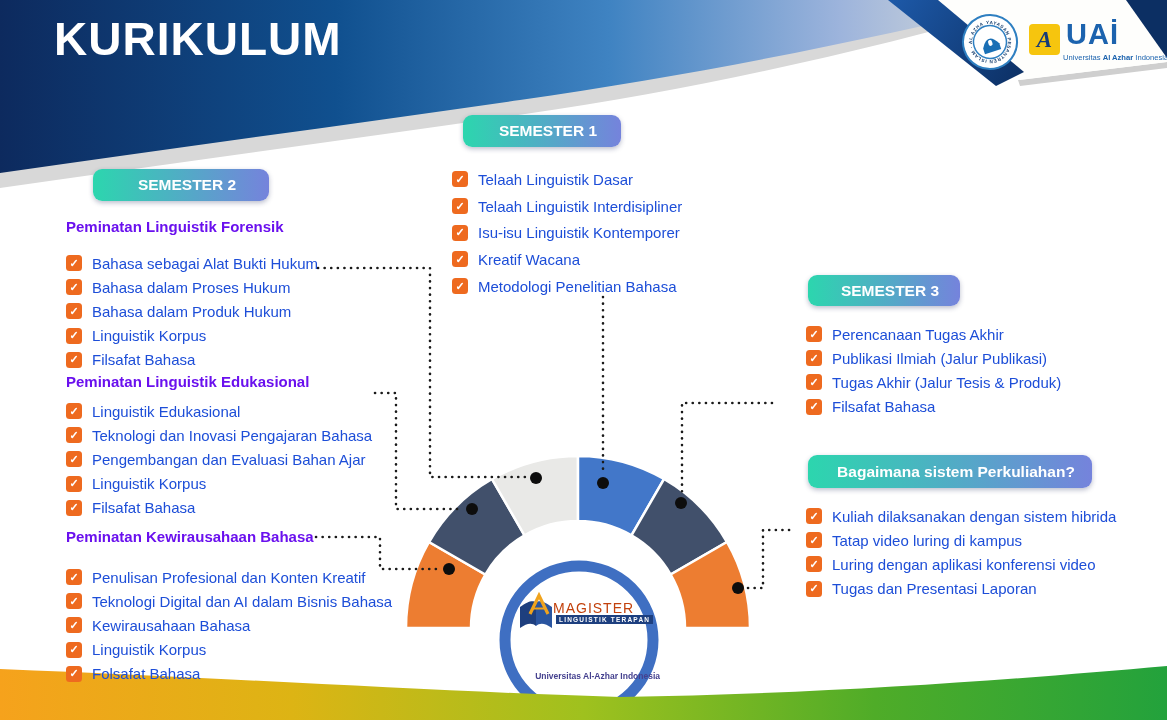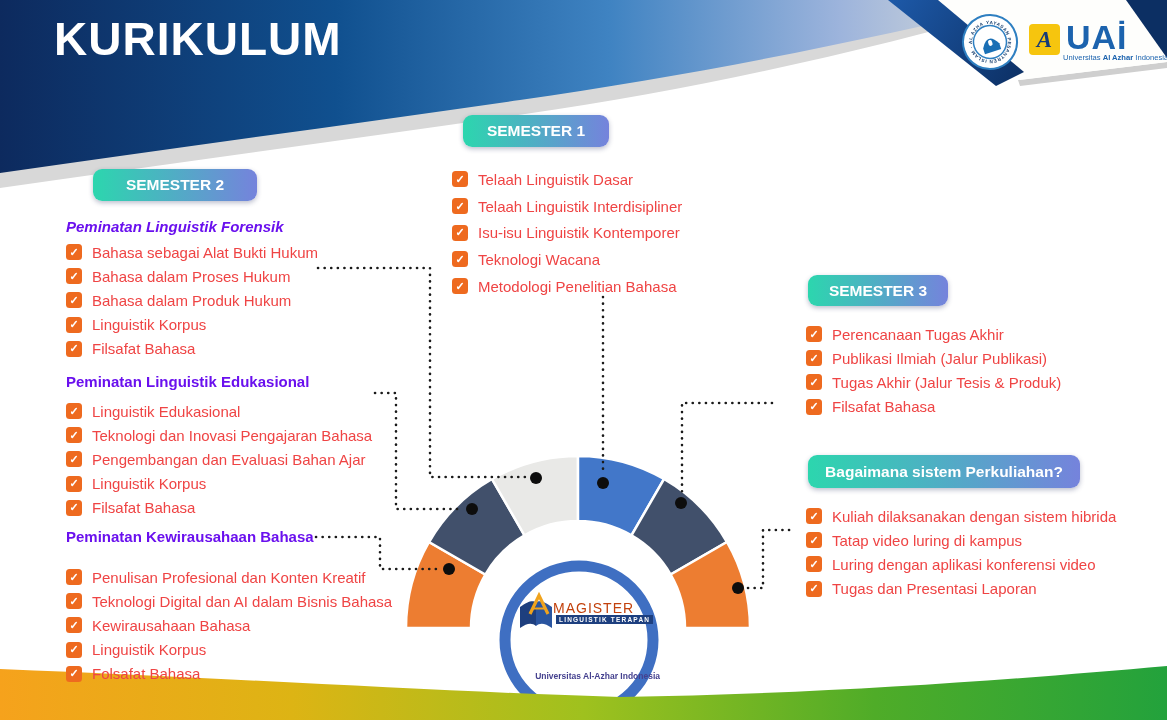--- a/index.html
+++ b/index.html
@@ -14,44 +14,45 @@
     position:absolute;left:54px;top:12px;margin:0;
     color:#ffffff;font-size:46px;font-weight:bold;letter-spacing:1px;
   }
   
   .badge{
     position:absolute;display:flex;align-items:center;justify-content:center;
     background:linear-gradient(90deg,#2CD6AE,#7583DC);
     color:#ffffff;font-weight:bold;font-size:15.5px;
     border-radius:9px;box-shadow:0 2px 5px rgba(30,40,90,.3);
     white-space:nowrap;
+    padding-left:12px;
   }
   #badge-s1{left:463px;top:115px;width:146px;height:32px;}
   #badge-s2{left:93px;top:169px;width:164px;height:32px;}
   #badge-s3{left:808px;top:275px;width:140px;height:31px;}
   #badge-perk{left:808px;top:455px;width:272px;height:33px;}
   
   .sec{position:absolute;}
   .row{display:flex;align-items:center;}
   .rh27{height:26.7px;}
   .rh24{height:24.2px;}
   .chk{
     flex:0 0 auto;width:16px;height:16px;margin-right:10px;
     background:#EE6A1F;border-radius:3.5px;
     display:flex;align-items:center;justify-content:center;
     color:#fff;font-size:11px;font-weight:bold;line-height:1;
   }
-  .lbl{font-size:15px;color:#ef4444;white-space:nowrap;}
+  .lbl{font-size:15px;color:#1d4ed8;white-space:nowrap;}
   .grp-head{
     font-size:15px;font-weight:bold;color:#6A10EE;
     line-height:20px;white-space:nowrap;
   }
   #sem1-list{left:452px;top:166px;}
   #grp-forensik{left:66px;top:217px;}
-  #grp-forensik .grp-head{margin-bottom:3px;font-style:italic;}
+  #grp-forensik .grp-head{margin-bottom:14px;}
   #grp-eduk{left:66px;top:372px;}
   #grp-eduk .grp-head{margin-bottom:7px;}
   #grp-kewira{left:66px;top:527px;}
   #grp-kewira .grp-head{margin-bottom:18px;}
   #sem3-list{left:806px;top:322px;}
   #perk-list{left:806px;top:504px;}
   
   #emblem-magister{
     position:absolute;left:553px;top:600px;
     color:#c2410c;font-size:14px;font-weight:normal;letter-spacing:1px;white-space:nowrap;
@@ -69,21 +70,21 @@
   #uai-logo{position:absolute;left:1029px;top:21px;}
   #uai-a-box{
     position:absolute;left:0;top:3px;width:31px;height:31px;
     background:#F6C50E;border-radius:4px;
     display:flex;align-items:center;justify-content:center;
     color:#163a77;font-size:23px;font-weight:bold;font-style:italic;
     font-family:"Liberation Serif", serif;
   }
   #uai-acronym{
     position:absolute;left:37px;top:-3px;
-    color:#1c63ae;font-size:34px;font-weight:bold;letter-spacing:1px;white-space:nowrap;
+    color:#1c63ae;font-size:29px;font-weight:bold;letter-spacing:1px;white-space:nowrap;
   }
   #uai-subtitle{
     position:absolute;left:34px;top:32px;width:130px;
     color:#1c63ae;font-size:7.6px;white-space:nowrap;
   }
   #uai-subtitle b{font-weight:bold;}
 </style>
 </head>
 <body>
 
@@ -188,21 +189,21 @@
   <div class="row rh27">
       <span class="chk">✓</span>
       <span class="lbl">Telaah Linguistik Interdisipliner</span>
     </div>
   <div class="row rh27">
       <span class="chk">✓</span>
       <span class="lbl">Isu-isu Linguistik Kontemporer</span>
     </div>
   <div class="row rh27">
       <span class="chk">✓</span>
-      <span class="lbl">Teknologi Wacana</span>
+      <span class="lbl">Kreatif Wacana</span>
     </div>
   <div class="row rh27">
       <span class="chk">✓</span>
       <span class="lbl">Metodologi Penelitian Bahasa</span>
     </div>
 </div>
 
 <div class="sec" id="grp-forensik">
   <div class="grp-head">Peminatan Linguistik Forensik</div>
   <div class="row rh24">

